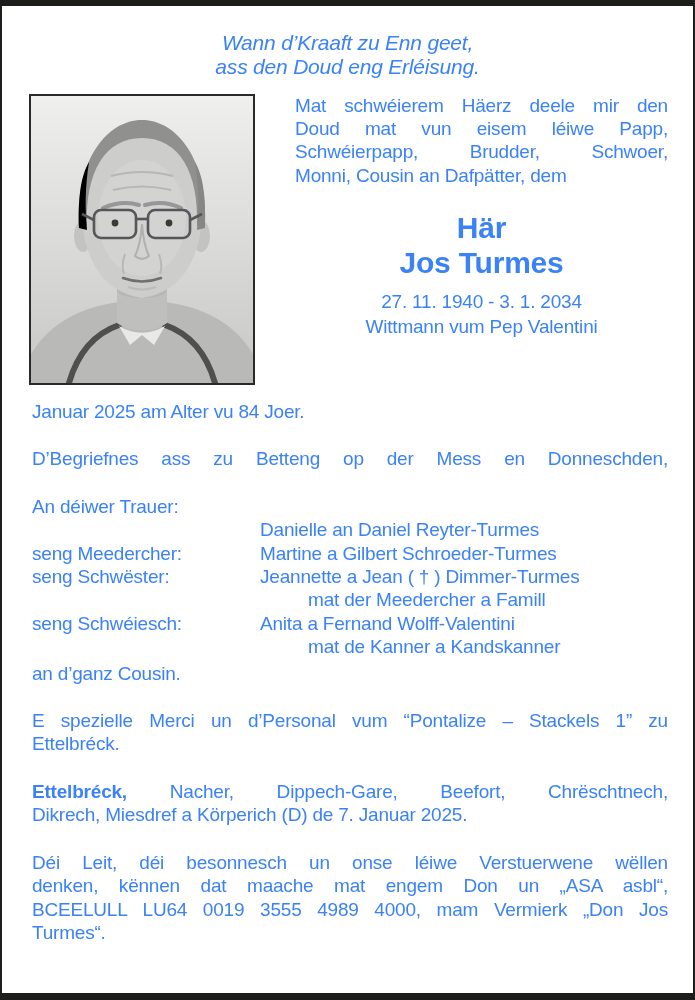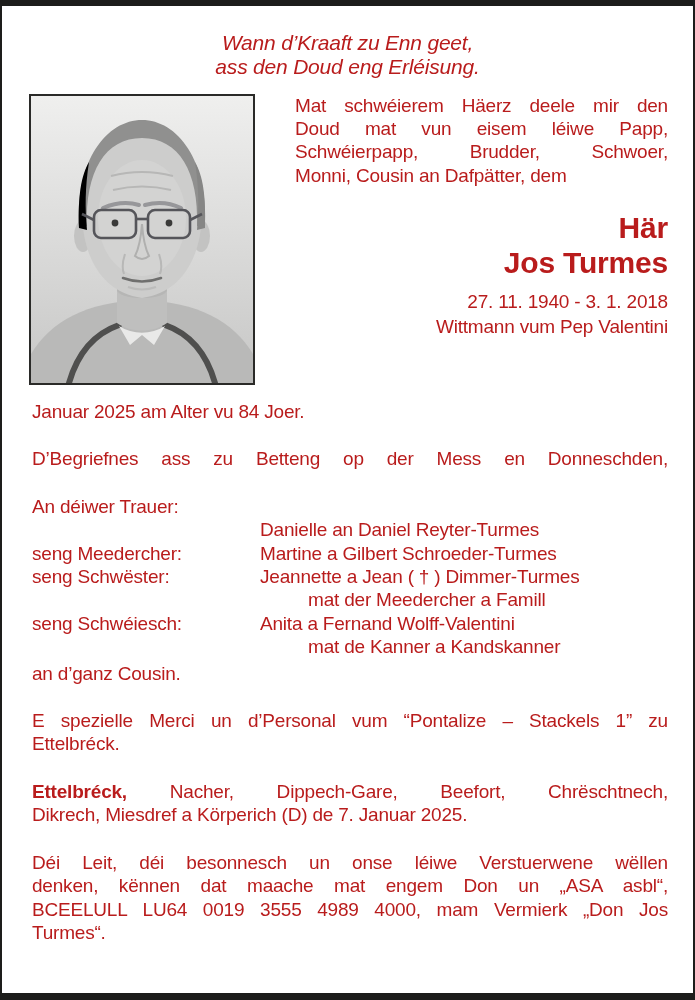--- a/index.html
+++ b/index.html
@@ -1,32 +1,32 @@
 <!DOCTYPE html>
 <html><head>
 <meta charset="utf-8">
 <style>
   html,body { margin:0; padding:0; background:#ffffff; }
   .page {
     position:relative; width:695px; height:1000px; box-sizing:border-box;
     border-top:6px solid #1d1d1b; border-bottom:7px solid #1d1d1b;
     border-left:2px solid #1d1d1b; border-right:2px solid #1d1d1b;
-    background:#ffffff; color:#b91c1c; overflow:hidden;
+    background:#ffffff; color:#3b82f6; overflow:hidden;
     font-family:"Liberation Sans","DejaVu Sans",sans-serif;
     letter-spacing:-0.2px;
   }
   .epigraph { margin-top:25px; text-align:center; font-style:italic;
     font-size:21px; line-height:24px; }
   .top { display:flex; margin:15px 25px 0 27px; }
   .photo-frame { width:222px; height:287px; border:2px solid #2a2a28;
     flex:0 0 auto; background:#dcdcda; }
   .photo-frame svg { display:block; width:100%; height:100%; }
   .right-col { flex:1; margin-left:40px; font-size:19px; line-height:23.2px; }
   .jl { text-align:justify; text-align-last:justify; }
-  .name-block { text-align:right; margin-top:24px; }
+  .name-block { text-align:center; margin-top:24px; }
   .salutation { font-weight:bold; font-size:30px; line-height:34px; }
   .name { font-weight:bold; font-size:30px; line-height:36px; }
   .dates { font-size:19px; margin-top:9px; }
   .subtitle { font-size:19px; margin-top:2px; }
   .body-text { margin:15px 25px 0 30px; font-size:19px; line-height:23.4px; }
   .para { margin:0 0 24px 0; }
   .para.tight { margin-bottom:0; }
   .fam-row { display:flex; }
   .fam-label { width:228px; flex:0 0 auto; }
   .fam-value.indent { padding-left:48px; }
@@ -85,21 +85,21 @@
     <div class="right-col">
       <div>
         <div class="jl">Mat schwéierem Häerz deele mir den</div>
         <div class="jl">Doud mat vun eisem léiwe Papp,</div>
         <div class="jl">Schwéierpapp, Brudder, Schwoer,</div>
         <div>Monni, Cousin an Dafpätter, dem</div>
       </div>
       <div class="name-block">
         <div class="salutation">Här</div>
         <div class="name">Jos Turmes</div>
-        <div class="dates">27. 11. 1940 - 3. 1. 2018</div>
+        <div class="dates">27. 11. 1940 - 3. 1. 2034</div>
         <div class="subtitle">Wittmann vum Pep Valentini</div>
       </div>
     </div>
   </div>
 
   <div class="body-text">
 
     <div class="para">
       <div>Januar 2025 am Alter vu 84 Joer.</div>
     </div>

